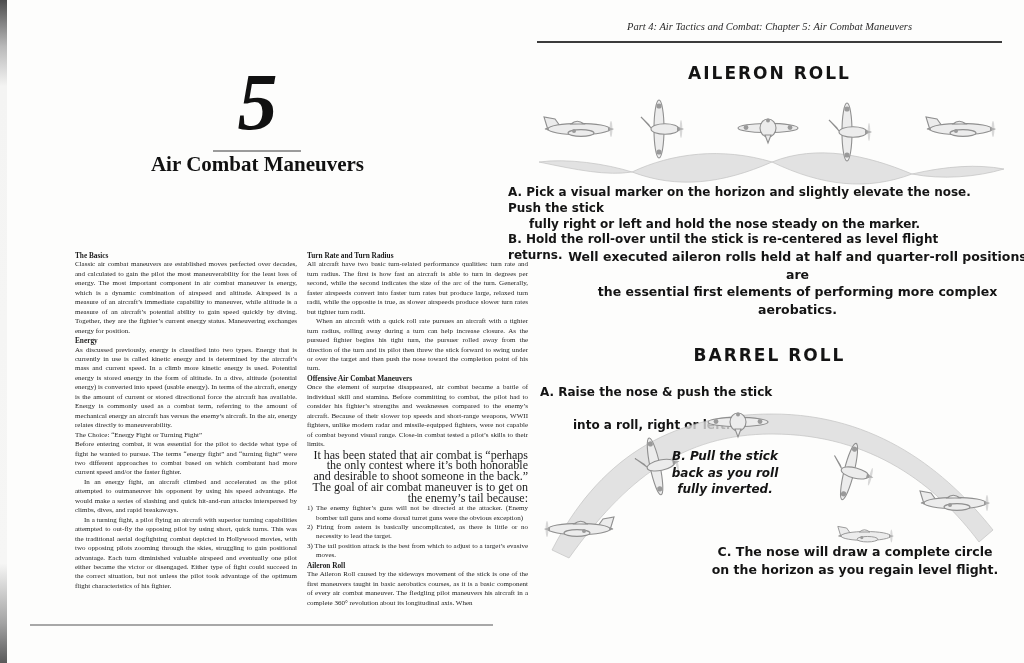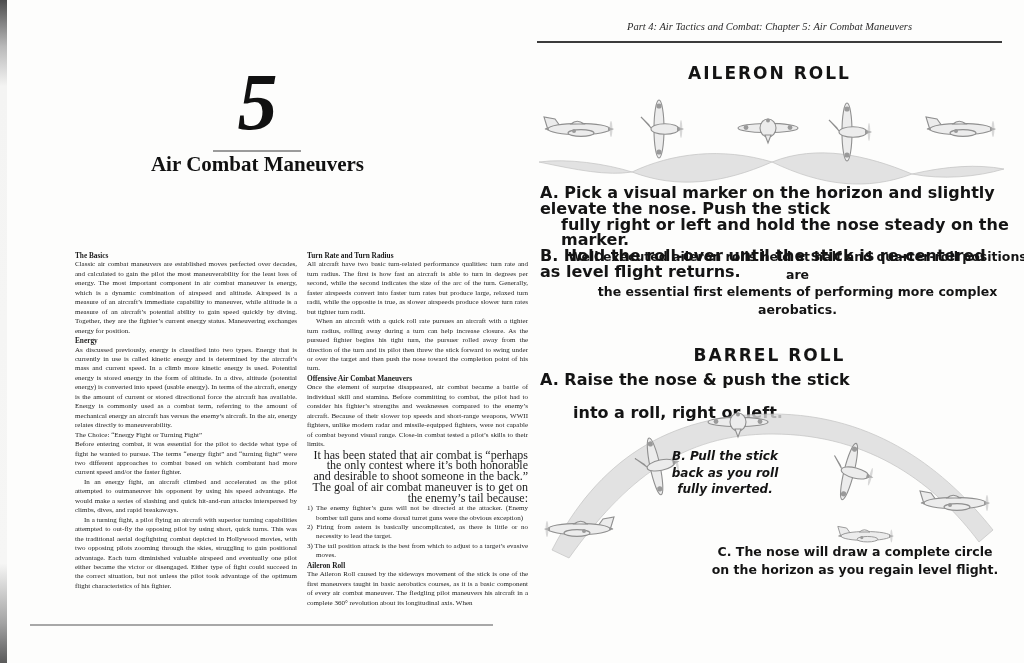--- a/index.html
+++ b/index.html
@@ -42,26 +42,26 @@
   .hand{font-family:"DejaVu Sans", sans-serif;font-weight:bold;color:#141414;}
   .roll-title{position:absolute;width:465px;left:537px;text-align:center;
     font-size:17px;letter-spacing:2px;}
   .aileron-title{top:63px;}
   .barrel-title{top:345px;}
 
   .sketch{position:absolute;left:537px;width:470px;}
   .aileron-art{top:92px;height:95px;}
   .barrel-art{top:402px;height:165px;}
 
-  .ail-steps{position:absolute;top:185px;left:540px;width:470px;font-size:16px;line-height:15.8px;}
+  .ail-steps{position:absolute;top:185px;left:508px;width:470px;font-size:12px;line-height:15.8px;}
   .ail-steps .cont{padding-left:21px;}
   .ail-note{position:absolute;top:248px;left:537px;width:465px;text-align:center;
     font-size:12.5px;line-height:17.5px;margin-left:28px;}
 
-  .bar-step-a{position:absolute;top:372px;left:540px;font-size:16px;line-height:16.5px;}
+  .bar-step-a{position:absolute;top:384px;left:540px;font-size:12px;line-height:16.5px;}
   .bar-step-a .cont{padding-left:33px;margin-top:16px;}
   .bar-step-b{position:absolute;top:448px;left:650px;width:150px;text-align:center;
     font-size:12px;line-height:16.5px;font-style:italic;}
   .bar-step-c{position:absolute;top:543px;left:700px;width:310px;text-align:center;
     font-size:12.5px;line-height:18px;}
 
   .pencil-stroke{stroke:#8f8f8f;stroke-width:1.1;fill:#ececec;}
   .pencil-dark{fill:#9a9a9a;}
   .ribbon{fill:#dcdcdc;stroke:#b3b3b3;stroke-width:.7;opacity:.8;}
 </style>

